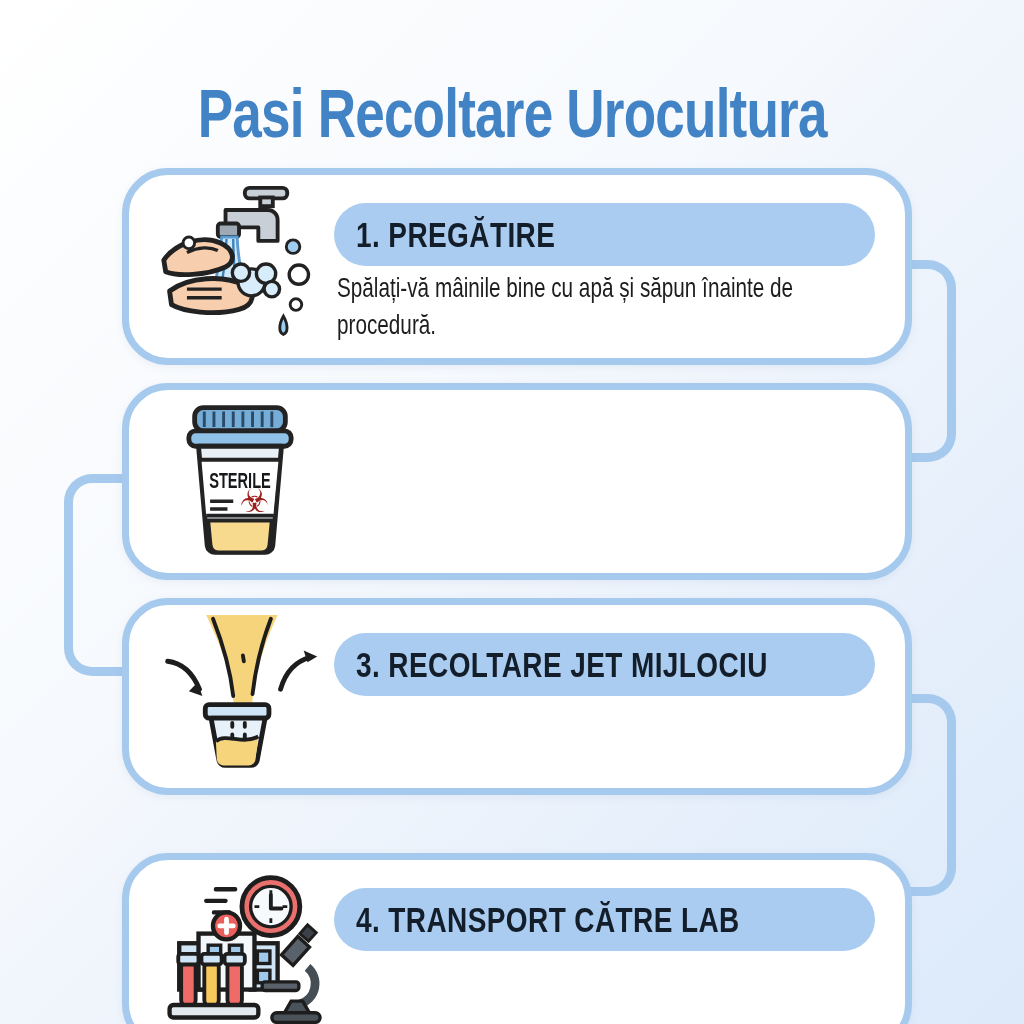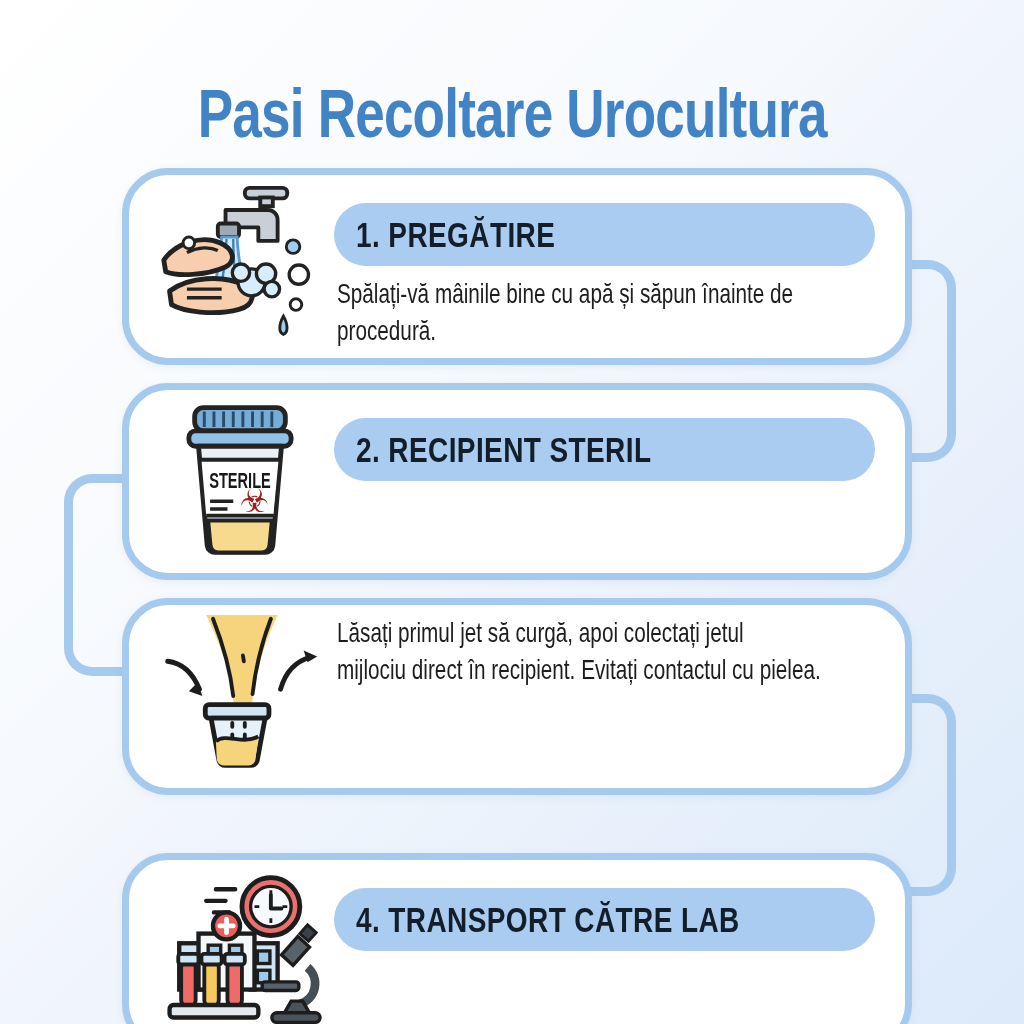--- a/index.html
+++ b/index.html
@@ -50,21 +50,21 @@
     margin-top:28px; width:541px; height:63px;
     background:#a9ccf0; border-radius:32px;
     display:flex; align-items:center; padding:0 22px;
   }
   .pill > span {
     display:inline-block; white-space:nowrap;
     font-size:35px; font-weight:bold; color:#141e2a;
     letter-spacing:0.5px;
     transform:scaleX(0.80); transform-origin:left center;
   }
-  .desc { margin-top:10px; padding-left:3px; }
+  .desc { margin-top:4px; padding-left:3px; }
   .desc > span {
     display:inline-block; white-space:pre;
     font-size:28px; line-height:1.32; color:#1d1d1d;
     transform:scaleX(0.74); transform-origin:left top;
   }
   svg text { font-family:"Liberation Sans","DejaVu Sans",sans-serif; }
 </style>
 </head>
 <body>
 
@@ -120,23 +120,20 @@
       <path d="M42 50 L51 153 a8 8 0 0 0 8 7 h52 a8 8 0 0 0 8 -7 L128 50 Z" fill="#e9f1f7" stroke="#232323" stroke-width="5" stroke-linejoin="round"></path>
       <path d="M45 64 h80 l-5.5 58 H50 Z" fill="#ffffff"></path>
       <path d="M52 127 L54.5 153 a8 8 0 0 0 8 7 h45 a8 8 0 0 0 8 -7 L118 127 Z" fill="#f8da8e" stroke="#232323" stroke-width="4"></path>
       <path d="M44 64 h82 M50 122 h70" stroke="#232323" stroke-width="4"></path>
       <text x="85" y="93" text-anchor="middle" font-size="22" font-weight="bold" fill="#17181a" textLength="64" lengthAdjust="spacingAndGlyphs">STERILE</text>
       <text x="100" y="118" text-anchor="middle" font-size="34" fill="#9c1f1c">☣</text>
       <path d="M54 107 h24 M54 115 h18" stroke="#232323" stroke-width="3.5"></path>
     </svg>
   </div>
   <div class="content">
-    <div class="pill">
-      <span>2. RECIPIENT STERIL</span>
-    </div>
   </div>
 </section>
 
 <section id="card-3" class="card">
   <div class="icon-wrap">
     <svg viewBox="0 0 170 170" width="164" height="164">
       <path d="M50 2 C66 36 76 62 79 98 L97 98 C101 60 110 32 124 2 Z" fill="#f6d47c"></path>
       <path d="M57 6 C68 34 75 60 78 86" stroke="#1d1d1d" stroke-width="4" fill="none" stroke-linecap="round"></path>
       <path d="M117 6 C107 32 101 58 98 84" stroke="#1d1d1d" stroke-width="4" fill="none" stroke-linecap="round"></path>
       <path d="M88 44 l1 6" stroke="#1d1d1d" stroke-width="4" stroke-linecap="round"></path>
@@ -145,23 +142,22 @@
       <path d="M60 133 C71 124 87 137 104 128 L101 152 a7 7 0 0 1 -7 6 h-26 a7 7 0 0 1 -7 -6 Z" fill="#f6d47c"></path>
       <path d="M60 133 C71 124 87 137 104 128" stroke="#1d1d1d" stroke-width="4" fill="none"></path>
       <path d="M77 114 v4 M77 126 v4 M90 114 v4 M90 126 v4" stroke="#1d1d1d" stroke-width="4" stroke-linecap="round"></path>
       <path d="M10 50 C26 52 36 62 43 79" stroke="#1d1d1d" stroke-width="5" fill="none" stroke-linecap="round"></path>
       <path d="M46 86 l-14 -5 l9 -9 z" fill="#1d1d1d"></path>
       <path d="M127 79 C132 62 142 50 158 46" stroke="#1d1d1d" stroke-width="5" fill="none" stroke-linecap="round"></path>
       <path d="M165 45 l-14 -6 l4 12 z" fill="#1d1d1d"></path>
     </svg>
   </div>
   <div class="content">
-    <div class="desc">
-      <span>Lăsați primul jet să curgă, apoi colectați jetul
-mijlociu direct în recipient. Evitați contactul cu pielea.</span>
+    <div class="pill">
+      <span>3. RECOLTARE JET MIJLOCIU</span>
     </div>
   </div>
 </section>
 
 <section id="card-4" class="card">
   <div class="icon-wrap">
     <svg viewBox="0 0 170 170" width="164" height="164">
       <path d="M60 22 h20 M50 34 h20 M58 46 h16" stroke="#1d1d1d" stroke-width="4.5" stroke-linecap="round"></path>
       <circle cx="117" cy="40" r="30" fill="#e9706d" stroke="#1d1d1d" stroke-width="5"></circle>
       <circle cx="117" cy="40" r="21" fill="#f6fafc" stroke="#1d1d1d" stroke-width="3.5"></circle>

